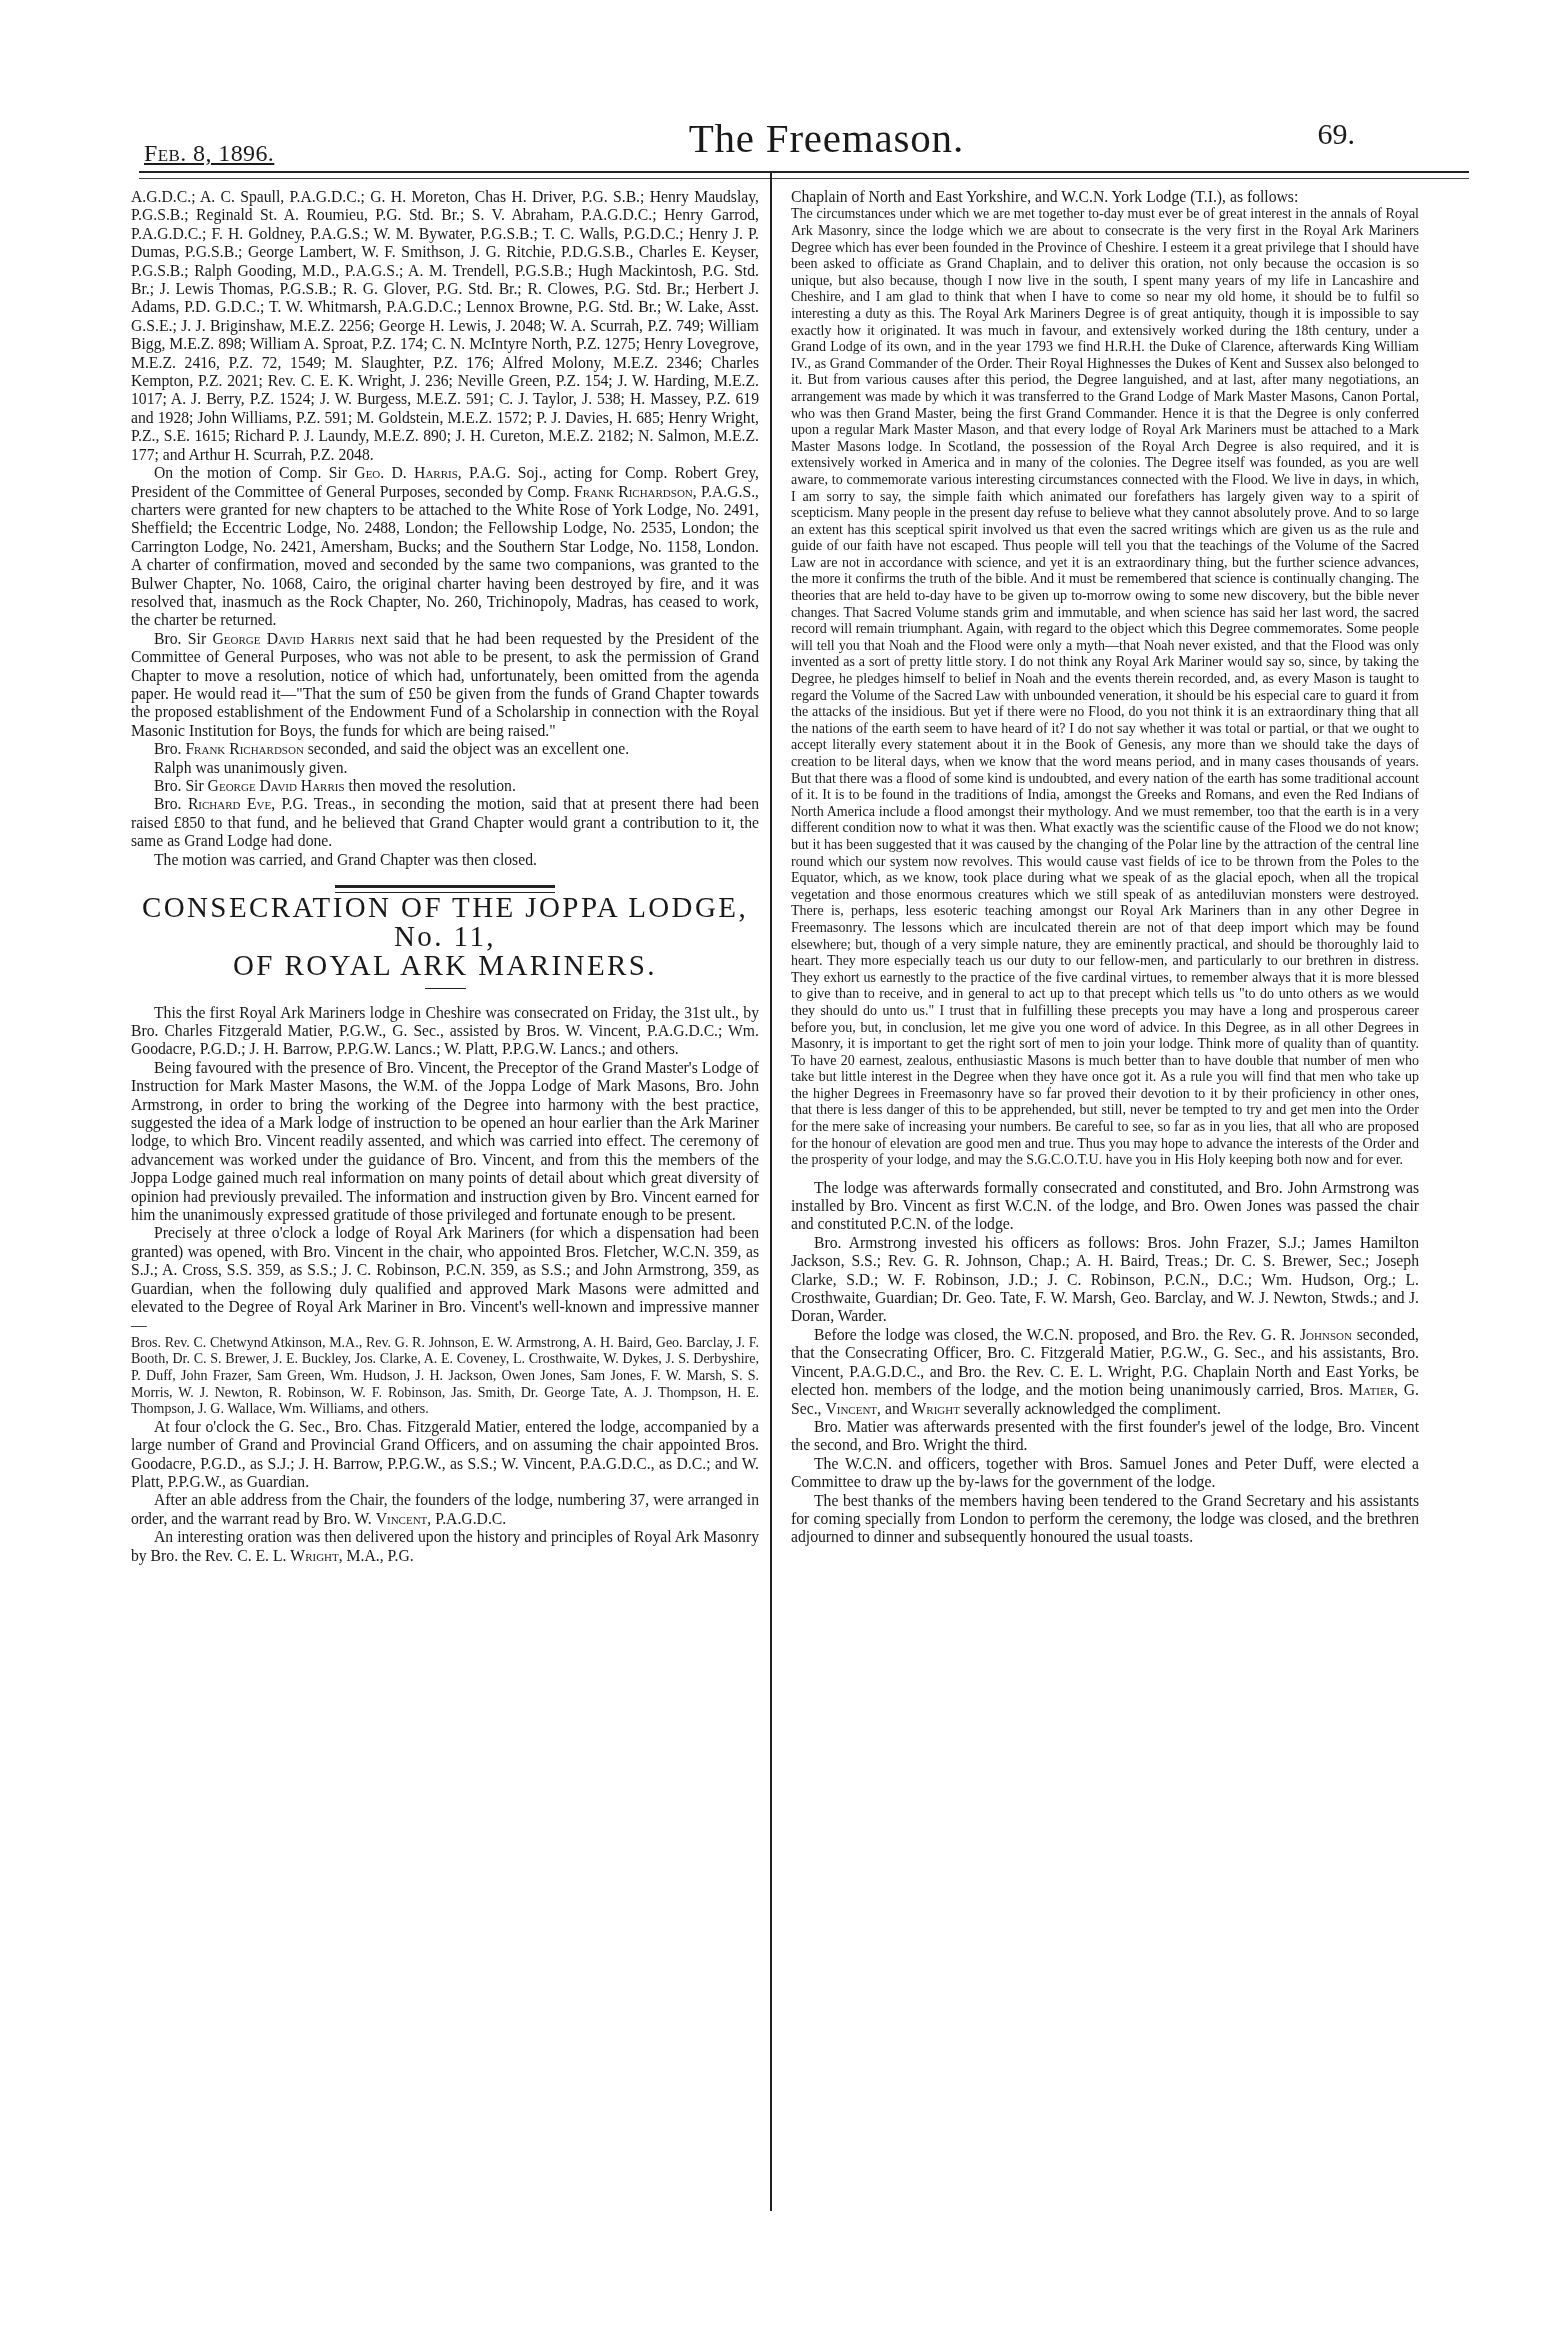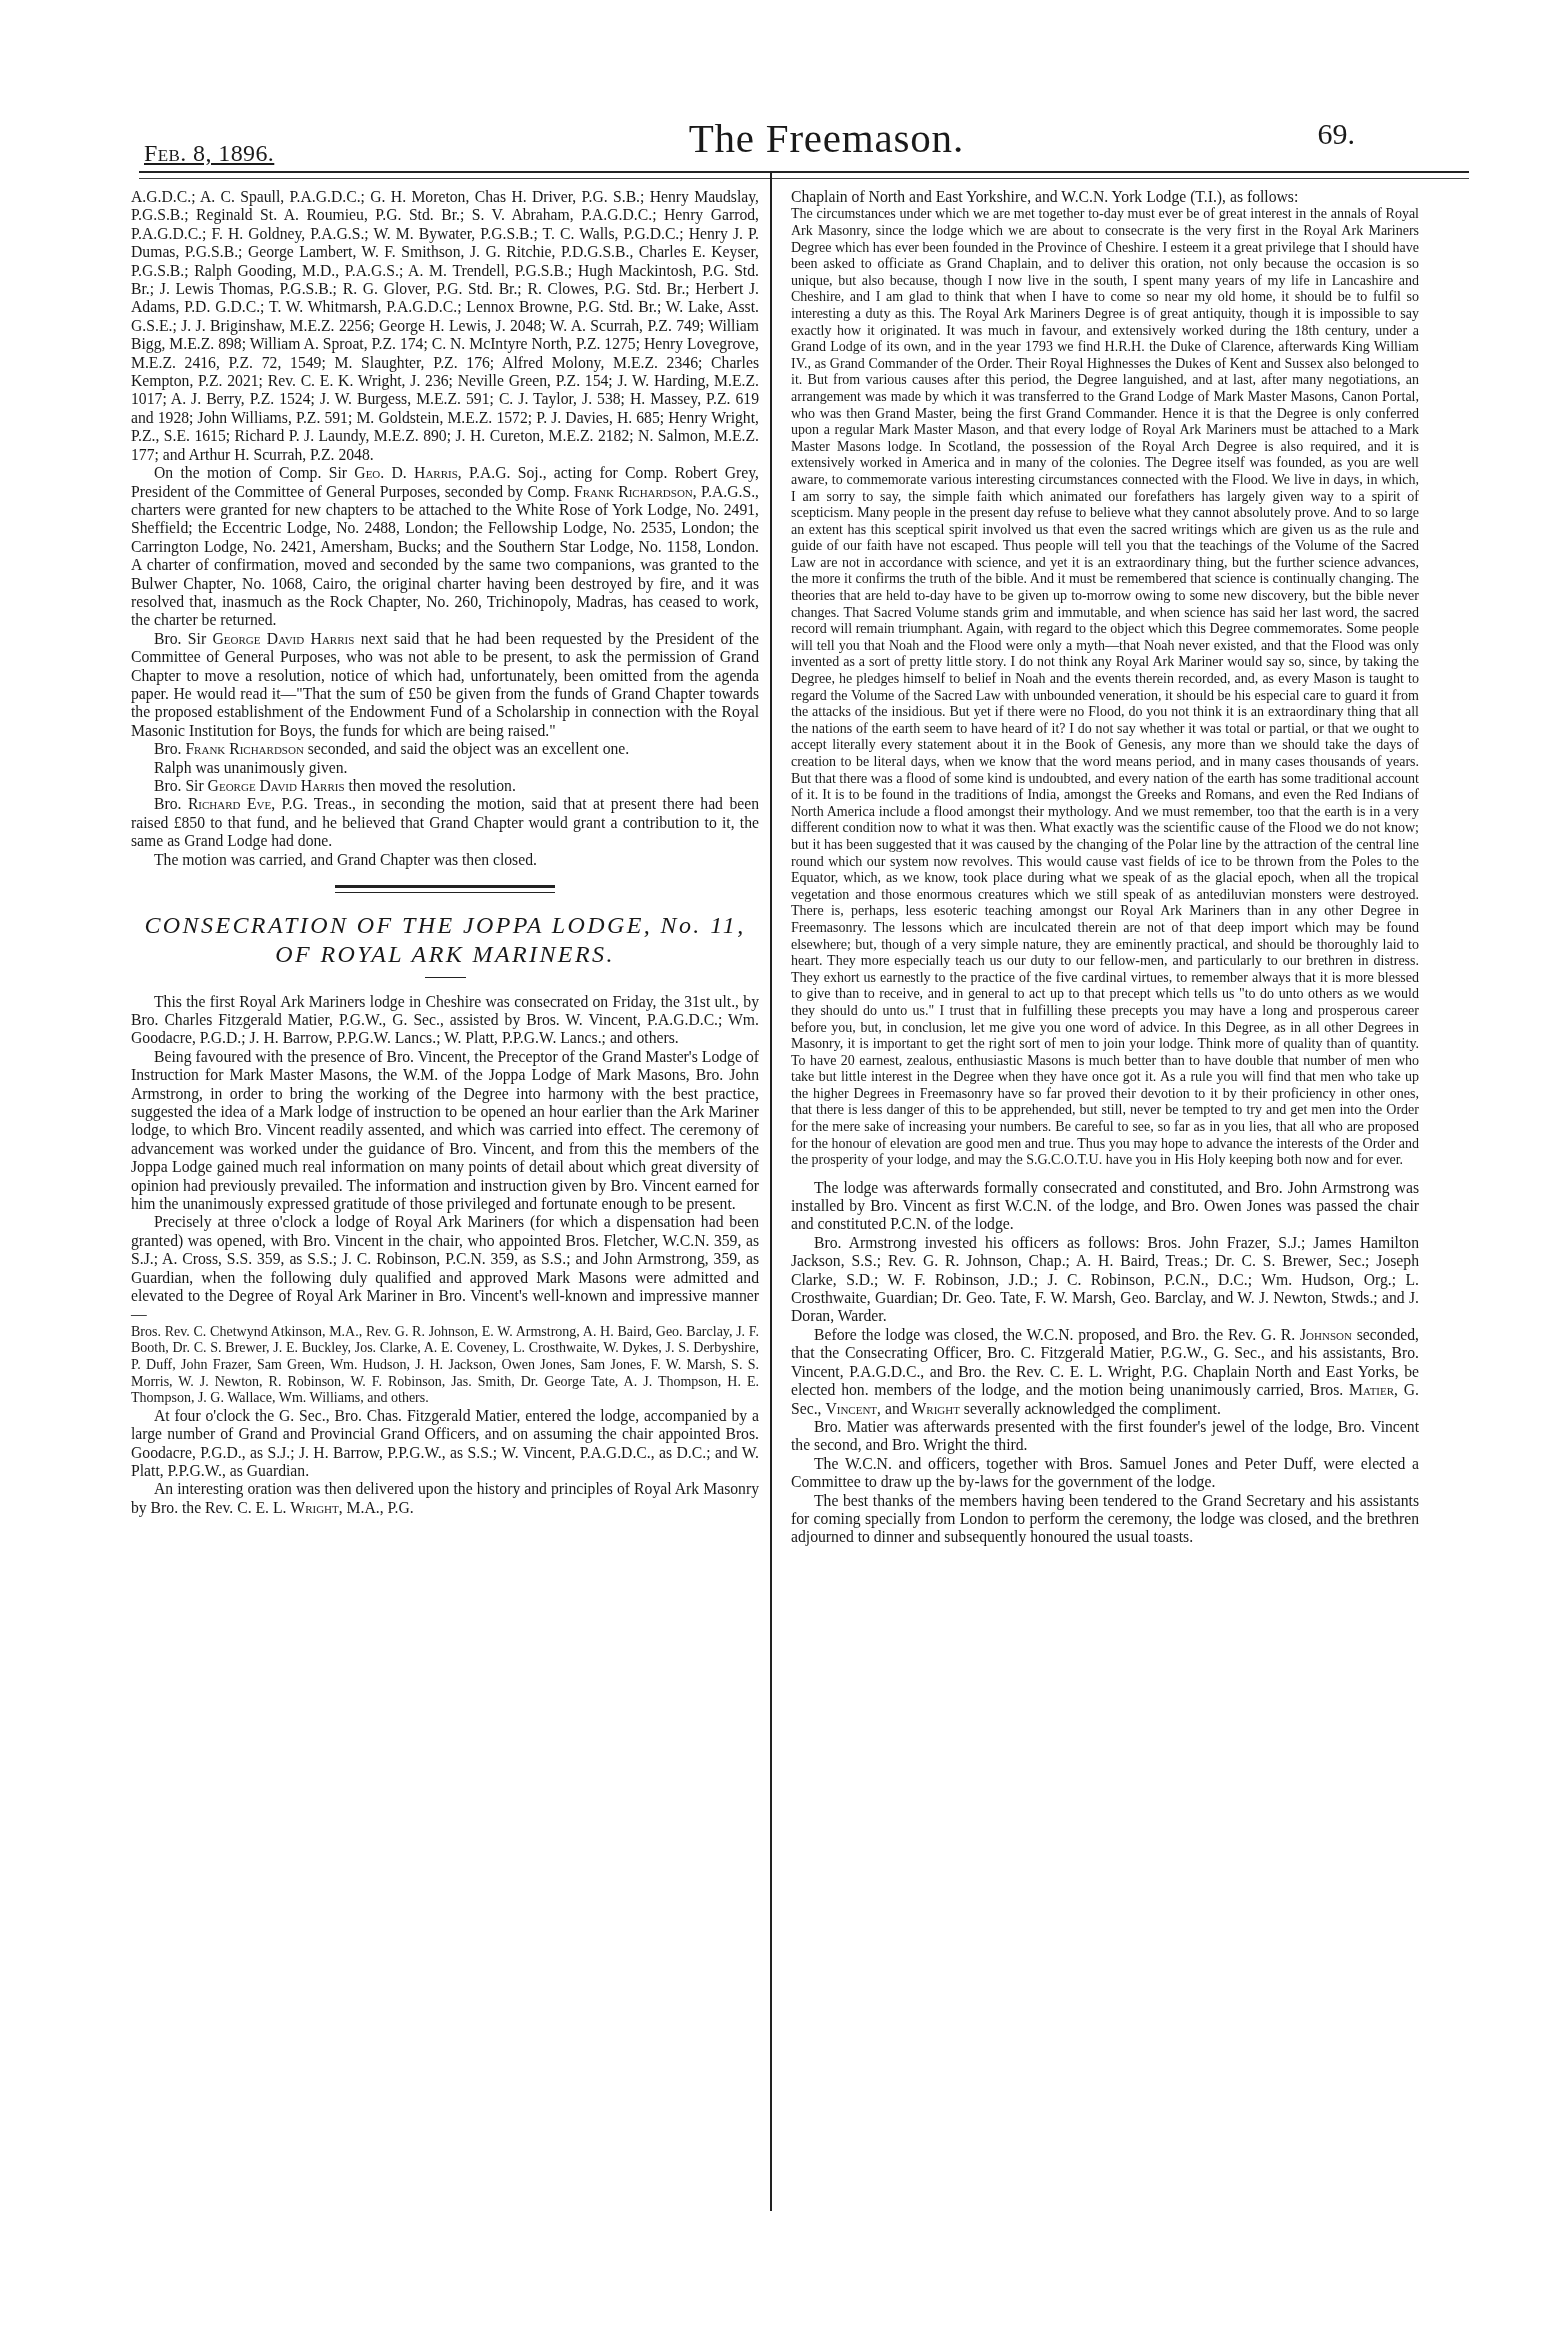--- a/index.html
+++ b/index.html
@@ -15,21 +15,21 @@
   .divider { position: absolute; left: 770px; top: 171px; width: 1.6px; height: 2040px; background: #222; }
   .col { position: absolute; top: 188px; font-size: 15.7px; line-height: 18.4px; text-align: justify; }
   .col.left { left: 131px; width: 628px; }
   .col.right { left: 791px; width: 628px; }
   p { margin: 0; text-indent: 23px; hyphens: auto; }
   p.noindent { text-indent: 0; }
   .sc { font-variant: small-caps; }
   .list { font-size: 14px; line-height: 16.6px; text-indent: 0; }
   .head-rule-thick { width: 220px; margin: 16.3px auto 0; border-top: 3.3px solid #222; }
   .head-rule-thin { width: 220px; margin: 3.3px auto 0; border-top: 1.2px solid #222; }
-  .heading { font-style: italic; text-align: center; font-size: 24px; line-height: 29px; letter-spacing: 2.4px; margin-top: 18px; text-indent: 0; }
+  .heading { text-align: center; font-size: 29px; line-height: 29px; letter-spacing: 2.4px; text-indent: 0; }
   .short-rule { width: 41px; margin: 8.2px auto 14.7px; border-top: 1.6px solid #222; }
   .gap { height: 9.8px; }
 </style>
 </head>
 <body>
 
 <div class="masthead">
   <div class="date">Feb. 8, 1896.</div>
   <div class="title"><span>The Freemason.</span></div>
   <div class="pageno">69.</div>
@@ -55,20 +55,21 @@
     <div>CONSECRATION OF THE JOPPA LODGE, No. 11,</div>
     <div>OF ROYAL ARK MARINERS.</div>
   </div>
   <div class="short-rule"></div>
 
   <p>This the first Royal Ark Mariners lodge in Cheshire was consecrated on Friday, the 31st ult., by Bro. Charles Fitzgerald Matier, P.G.W., G. Sec., assisted by Bros. W. Vincent, P.A.G.D.C.; Wm. Goodacre, P.G.D.; J. H. Barrow, P.P.G.W. Lancs.; W. Platt, P.P.G.W. Lancs.; and others.</p>
   <p>Being favoured with the presence of Bro. Vincent, the Preceptor of the Grand Master's Lodge of Instruction for Mark Master Masons, the W.M. of the Joppa Lodge of Mark Masons, Bro. John Armstrong, in order to bring the working of the Degree into harmony with the best practice, suggested the idea of a Mark lodge of instruction to be opened an hour earlier than the Ark Mariner lodge, to which Bro. Vincent readily assented, and which was carried into effect. The ceremony of advancement was worked under the guidance of Bro. Vincent, and from this the members of the Joppa Lodge gained much real information on many points of detail about which great diversity of opinion had previously prevailed. The information and instruction given by Bro. Vincent earned for him the unanimously expressed gratitude of those privileged and fortunate enough to be present.</p>
   <p>Precisely at three o'clock a lodge of Royal Ark Mariners (for which a dispensation had been granted) was opened, with Bro. Vincent in the chair, who appointed Bros. Fletcher, W.C.N. 359, as S.J.; A. Cross, S.S. 359, as S.S.; J. C. Robinson, P.C.N. 359, as S.S.; and John Armstrong, 359, as Guardian, when the following duly qualified and approved Mark Masons were admitted and elevated to the Degree of Royal Ark Mariner in Bro. Vincent's well-known and impressive manner—</p>
   <p class="list">Bros. Rev. C. Chetwynd Atkinson, M.A., Rev. G. R. Johnson, E. W. Armstrong, A. H. Baird, Geo. Barclay, J. F. Booth, Dr. C. S. Brewer, J. E. Buckley, Jos. Clarke, A. E. Coveney, L. Crosthwaite, W. Dykes, J. S. Derbyshire, P. Duff, John Frazer, Sam Green, Wm. Hudson, J. H. Jackson, Owen Jones, Sam Jones, F. W. Marsh, S. S. Morris, W. J. Newton, R. Robinson, W. F. Robinson, Jas. Smith, Dr. George Tate, A. J. Thompson, H. E. Thompson, J. G. Wallace, Wm. Williams, and others.</p>
   <p>At four o'clock the G. Sec., Bro. Chas. Fitzgerald Matier, entered the lodge, accompanied by a large number of Grand and Provincial Grand Officers, and on assuming the chair appointed Bros. Goodacre, P.G.D., as S.J.; J. H. Barrow, P.P.G.W., as S.S.; W. Vincent, P.A.G.D.C., as D.C.; and W. Platt, P.P.G.W., as Guardian.</p>
+  <p><span>After an able address from the Chair, the founders of the lodge, numbering 37, were arranged in order, and the warrant read by Bro. W. </span><span class="sc">Vincent</span><span>, P.A.G.D.C.</span></p>
   <p><span>An interesting oration was then delivered upon the history and principles of Royal Ark Masonry by Bro. the Rev. C. E. L. </span><span class="sc">Wright</span><span>, M.A., P.G.</span></p>
 </div>
 
 <div class="col right">
   <p class="noindent">Chaplain of North and East Yorkshire, and W.C.N. York Lodge (T.I.), as follows:</p>
   <p class="list">The circumstances under which we are met together to-day must ever be of great interest in the annals of Royal Ark Masonry, since the lodge which we are about to consecrate is the very first in the Royal Ark Mariners Degree which has ever been founded in the Province of Cheshire. I esteem it a great privilege that I should have been asked to officiate as Grand Chaplain, and to deliver this oration, not only because the occasion is so unique, but also because, though I now live in the south, I spent many years of my life in Lancashire and Cheshire, and I am glad to think that when I have to come so near my old home, it should be to fulfil so interesting a duty as this. The Royal Ark Mariners Degree is of great antiquity, though it is impossible to say exactly how it originated. It was much in favour, and extensively worked during the 18th century, under a Grand Lodge of its own, and in the year 1793 we find H.R.H. the Duke of Clarence, afterwards King William IV., as Grand Commander of the Order. Their Royal Highnesses the Dukes of Kent and Sussex also belonged to it. But from various causes after this period, the Degree languished, and at last, after many negotiations, an arrangement was made by which it was transferred to the Grand Lodge of Mark Master Masons, Canon Portal, who was then Grand Master, being the first Grand Commander. Hence it is that the Degree is only conferred upon a regular Mark Master Mason, and that every lodge of Royal Ark Mariners must be attached to a Mark Master Masons lodge. In Scotland, the possession of the Royal Arch Degree is also required, and it is extensively worked in America and in many of the colonies. The Degree itself was founded, as you are well aware, to commemorate various interesting circumstances connected with the Flood. We live in days, in which, I am sorry to say, the simple faith which animated our forefathers has largely given way to a spirit of scepticism. Many people in the present day refuse to believe what they cannot absolutely prove. And to so large an extent has this sceptical spirit involved us that even the sacred writings which are given us as the rule and guide of our faith have not escaped. Thus people will tell you that the teachings of the Volume of the Sacred Law are not in accordance with science, and yet it is an extraordinary thing, but the further science advances, the more it confirms the truth of the bible. And it must be remembered that science is continually changing. The theories that are held to-day have to be given up to-morrow owing to some new discovery, but the bible never changes. That Sacred Volume stands grim and immutable, and when science has said her last word, the sacred record will remain triumphant. Again, with regard to the object which this Degree commemorates. Some people will tell you that Noah and the Flood were only a myth—that Noah never existed, and that the Flood was only invented as a sort of pretty little story. I do not think any Royal Ark Mariner would say so, since, by taking the Degree, he pledges himself to belief in Noah and the events therein recorded, and, as every Mason is taught to regard the Volume of the Sacred Law with unbounded veneration, it should be his especial care to guard it from the attacks of the insidious. But yet if there were no Flood, do you not think it is an extraordinary thing that all the nations of the earth seem to have heard of it? I do not say whether it was total or partial, or that we ought to accept literally every statement about it in the Book of Genesis, any more than we should take the days of creation to be literal days, when we know that the word means period, and in many cases thousands of years. But that there was a flood of some kind is undoubted, and every nation of the earth has some traditional account of it. It is to be found in the traditions of India, amongst the Greeks and Romans, and even the Red Indians of North America include a flood amongst their mythology. And we must remember, too that the earth is in a very different condition now to what it was then. What exactly was the scientific cause of the Flood we do not know; but it has been suggested that it was caused by the changing of the Polar line by the attraction of the central line round which our system now revolves. This would cause vast fields of ice to be thrown from the Poles to the Equator, which, as we know, took place during what we speak of as the glacial epoch, when all the tropical vegetation and those enormous creatures which we still speak of as antediluvian monsters were destroyed. There is, perhaps, less esoteric teaching amongst our Royal Ark Mariners than in any other Degree in Freemasonry. The lessons which are inculcated therein are not of that deep import which may be found elsewhere; but, though of a very simple nature, they are eminently practical, and should be thoroughly laid to heart. They more especially teach us our duty to our fellow-men, and particularly to our brethren in distress. They exhort us earnestly to the practice of the five cardinal virtues, to remember always that it is more blessed to give than to receive, and in general to act up to that precept which tells us "to do unto others as we would they should do unto us." I trust that in fulfilling these precepts you may have a long and prosperous career before you, but, in conclusion, let me give you one word of advice. In this Degree, as in all other Degrees in Masonry, it is important to get the right sort of men to join your lodge. Think more of quality than of quantity. To have 20 earnest, zealous, enthusiastic Masons is much better than to have double that number of men who take but little interest in the Degree when they have once got it. As a rule you will find that men who take up the higher Degrees in Freemasonry have so far proved their devotion to it by their proficiency in other ones, that there is less danger of this to be apprehended, but still, never be tempted to try and get men into the Order for the mere sake of increasing your numbers. Be careful to see, so far as in you lies, that all who are proposed for the honour of elevation are good men and true. Thus you may hope to advance the interests of the Order and the prosperity of your lodge, and may the S.G.C.O.T.U. have you in His Holy keeping both now and for ever.</p>
   <div class="gap"></div>
   <p>The lodge was afterwards formally consecrated and constituted, and Bro. John Armstrong was installed by Bro. Vincent as first W.C.N. of the lodge, and Bro. Owen Jones was passed the chair and constituted P.C.N. of the lodge.</p>
   <p>Bro. Armstrong invested his officers as follows: Bros. John Frazer, S.J.; James Hamilton Jackson, S.S.; Rev. G. R. Johnson, Chap.; A. H. Baird, Treas.; Dr. C. S. Brewer, Sec.; Joseph Clarke, S.D.; W. F. Robinson, J.D.; J. C. Robinson, P.C.N., D.C.; Wm. Hudson, Org.; L. Crosthwaite, Guardian; Dr. Geo. Tate, F. W. Marsh, Geo. Barclay, and W. J. Newton, Stwds.; and J. Doran, Warder.</p>
   <p><span>Before the lodge was closed, the W.C.N. proposed, and Bro. the Rev. G. R. </span><span class="sc">Johnson</span><span> seconded, that the Consecrating Officer, Bro. C. Fitzgerald Matier, P.G.W., G. Sec., and his assistants, Bro. Vincent, P.A.G.D.C., and Bro. the Rev. C. E. L. Wright, P.G. Chaplain North and East Yorks, be elected hon. members of the lodge, and the motion being unanimously carried, Bros. </span><span class="sc">Matier</span><span>, G. Sec., </span><span class="sc">Vincent</span><span>, and </span><span class="sc">Wright</span><span> severally acknowledged the compliment.</span></p>

